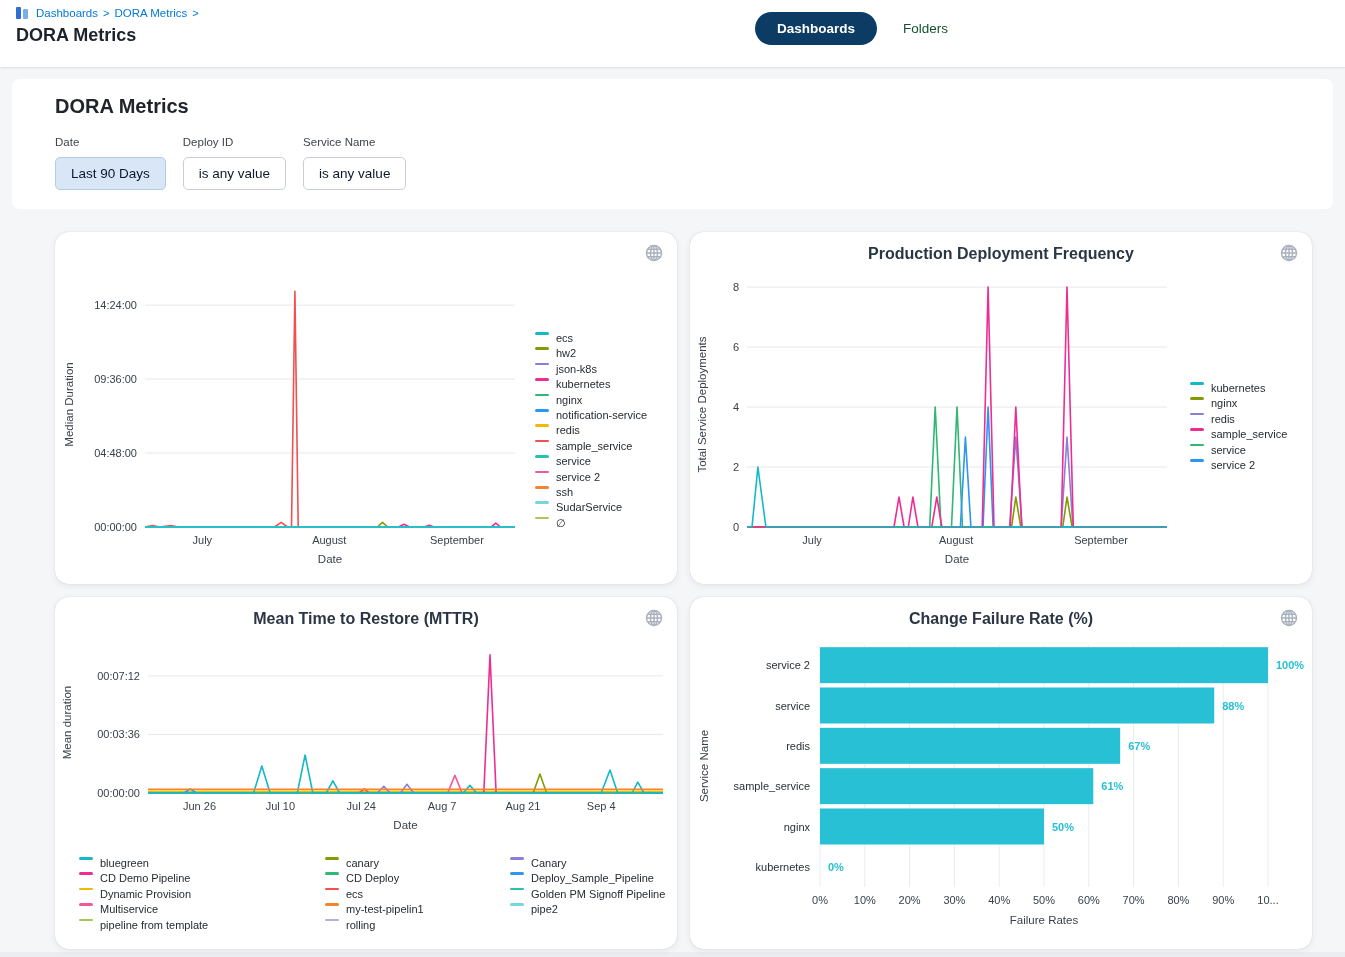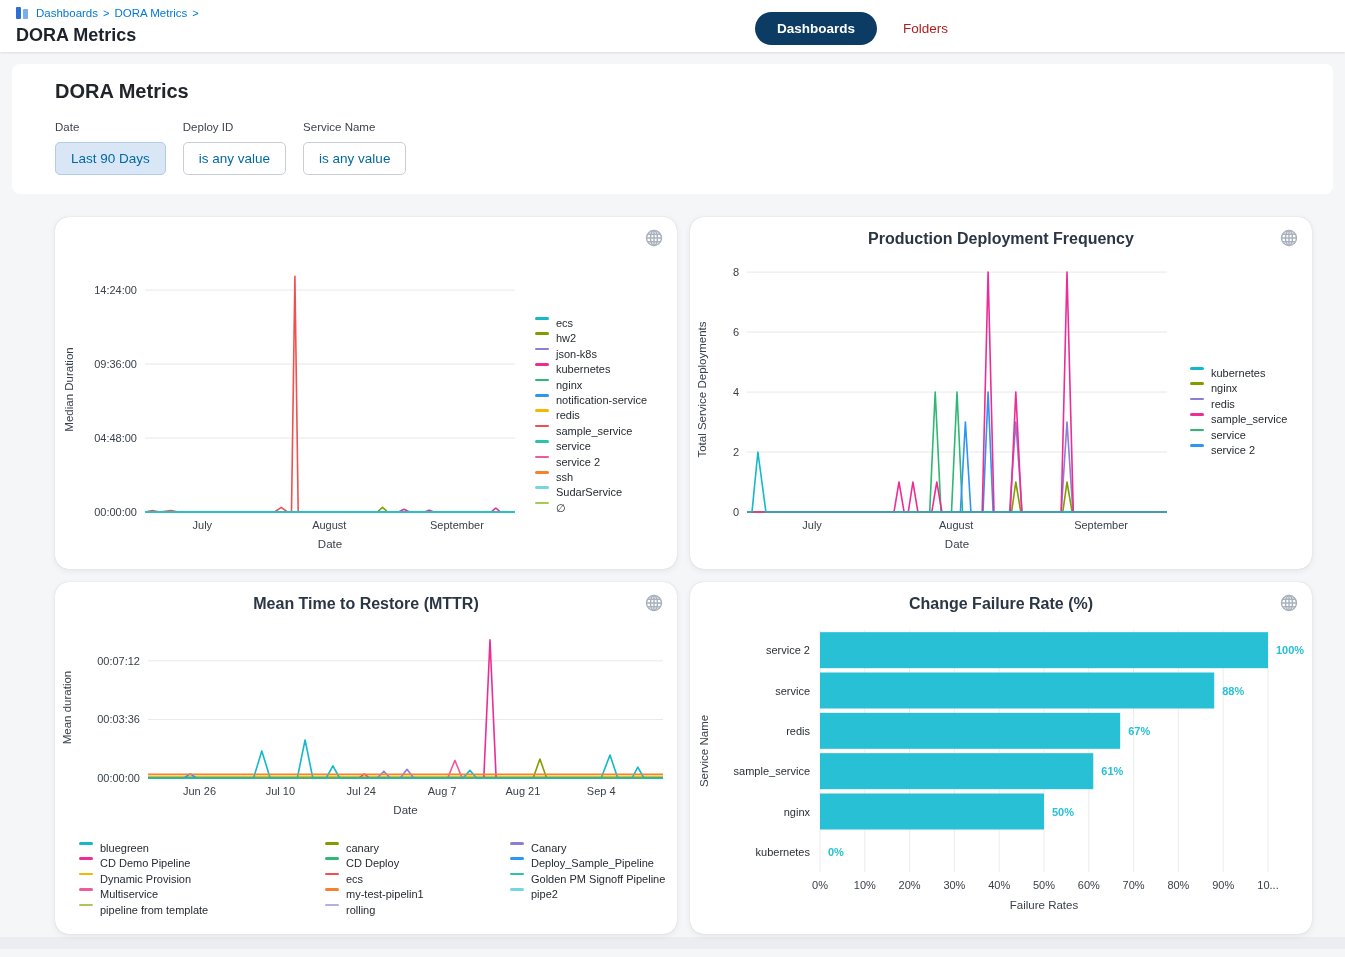--- a/index.html
+++ b/index.html
@@ -1,40 +1,40 @@
 <!DOCTYPE html>
 <html><head>
 <meta charset="utf-8">
 <style>
   * { box-sizing: border-box; margin: 0; padding: 0; }
   html,body { width:1345px; height:957px; overflow:hidden;
     font-family:"Liberation Sans", sans-serif; background:#f5f6f8; }
   
-  .header { position:relative; height:52px; background:#ffffff;
+  .header { position:relative; height:67px; background:#ffffff;
     box-shadow:0 1px 2px rgba(30,40,60,.12); z-index:5; }
   .header-left { position:absolute; left:16px; top:7px; }
   .breadcrumb { display:flex; align-items:center; gap:5px; font-size:11.5px; }
   .bc-icon { position:relative; width:12px; height:12px; margin-right:3px; }
   .bc-icon .b1 { position:absolute; left:0; top:0; width:5px; height:12px; background:#2e6fd4; border-radius:1px; }
   .bc-icon .b2 { position:absolute; right:0; top:2px; width:5px; height:10px; background:#79aee9; border-radius:1px; }
   .breadcrumb a { color:#0278d5; text-decoration:none; cursor:pointer; }
   .breadcrumb .sep { color:#0278d5; font-size:11px; }
   .header-title { margin-top:6px; font-size:18px; font-weight:700; color:#1d222b; }
   .header-tabs { position:absolute; left:755px; top:12px; display:flex; align-items:center; gap:26px; }
   .tab-pill { background:#0c3b64; color:#ffffff; font-size:13.5px; font-weight:600;
     padding:9px 22px; border-radius:18px; cursor:pointer; }
-  .tab-link { color:#b91c1c; font-size:13.5px; cursor:pointer; }
+  .tab-link { color:#14532d; font-size:13.5px; cursor:pointer; }
   
   .content { position:relative; height:897px; background:#f5f6f8; }
   .filter-panel { margin:12px 12px 0 12px; height:130px; background:#ffffff;
     border-radius:8px; padding:16px 0 0 43px; }
   .filter-panel h1 { font-size:20px; font-weight:700; color:#21252b; margin-bottom:18px; }
   .filters { display:flex; gap:17px; }
   .fgroup .flabel { font-size:11.5px; color:#3f434c; margin-bottom:9px; }
-  .fbtn { display:inline-block; font-size:13.5px; color:#0369a1; padding:8px 15px;
+  .fbtn { display:inline-block; font-size:13.5px; color:#0f172a; padding:8px 15px;
     border-radius:5px; border:1px solid #c9ced6; background:#ffffff; cursor:pointer; }
   .fbtn.hl { background:#d8e6f6; border-color:#b3cbe6; }
   
   .grid { display:grid; grid-template-columns:622px 622px; grid-template-rows:352px 352px;
     gap:13px; margin:23px 0 0 55px; }
   .card { position:relative; width:622px; height:352px; background:#ffffff; border-radius:14px;
     box-shadow:0 0 1px rgba(50,50,71,.25), 0 2px 6px rgba(50,50,71,.08); }
   .card-title { position:absolute; top:13px; left:0; right:0; text-align:center;
     font-size:16px; font-weight:600; color:#2b3645; }
   .globe { position:absolute; top:11px; right:13px; width:20px; height:20px; cursor:pointer; }

